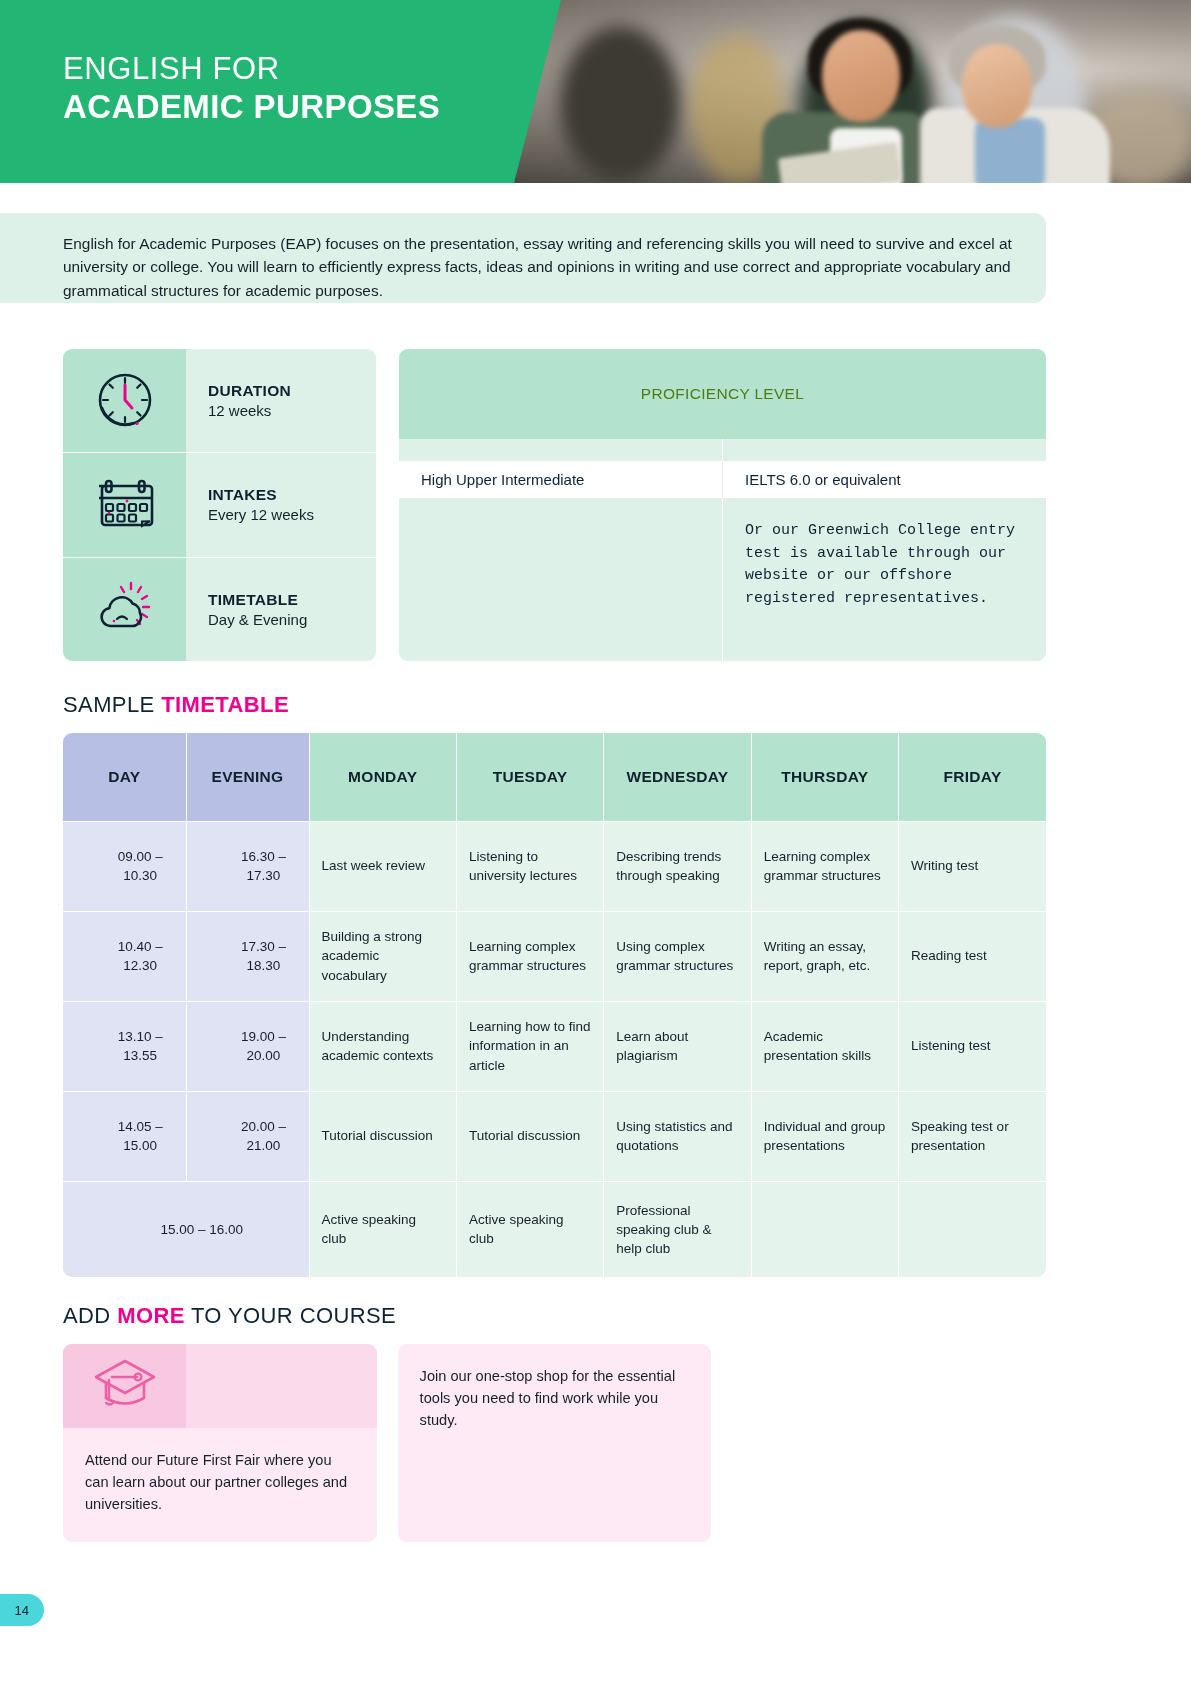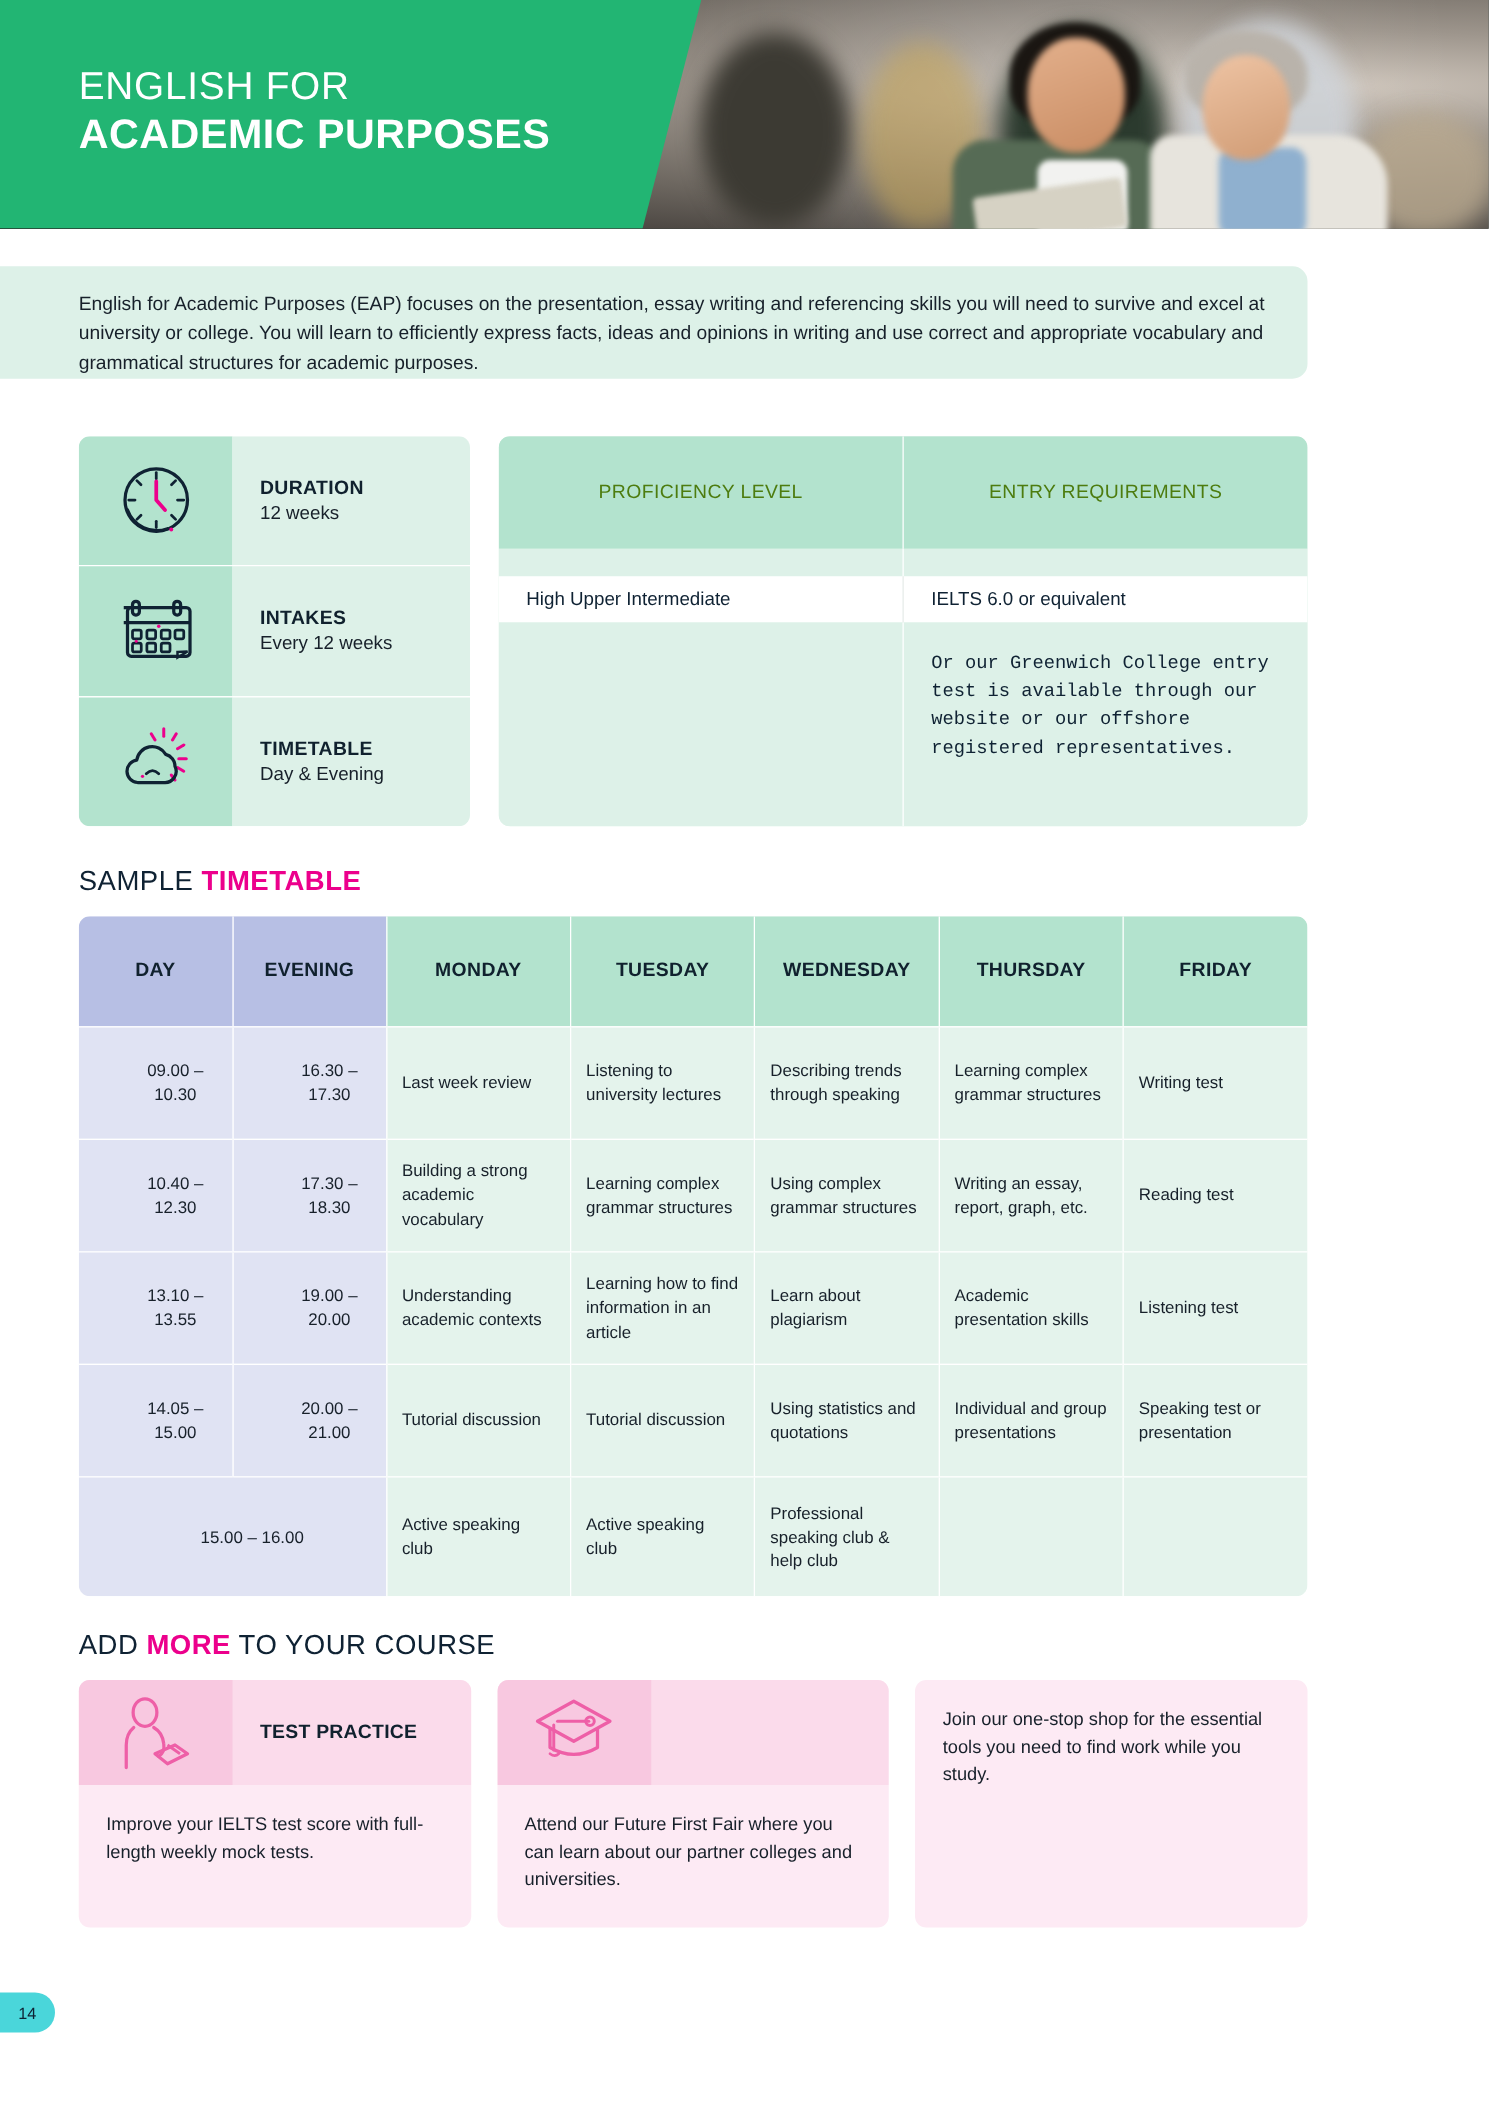--- a/index.html
+++ b/index.html
@@ -254,21 +254,20 @@
       <div class="info-tx">
         <div class="info-title">TIMETABLE</div>
         <div class="info-sub">Day &amp; Evening</div>
       </div>
     </div>
   </div>
 
   <div class="reqtable">
     <div class="req-head">
       <div>PROFICIENCY LEVEL</div>
-      <div>ENTRY REQUIREMENTS</div>
     </div>
     <div class="req-gap">
         <div></div>
         <div></div>
       </div>
     <div class="req-r1">
       <div>High Upper Intermediate</div>
       <div>IELTS 6.0 or equivalent</div>
     </div>
     <div class="req-r2">
@@ -347,35 +346,20 @@
           <td class="t-cell"></td>
         </tr>
       </tbody>
     </table>
   </div>
 
   <div class="sec-h more"><span>ADD </span><b>MORE</b><span> TO YOUR COURSE</span></div>
 
   <div class="more-wrap">
 
-    <div class="more-card">
-      <div class="more-top">
-        <div class="more-ic">
-          <svg width="70" height="70" viewBox="0 0 70 70">
-            <ellipse cx="26" cy="19" rx="9.5" ry="11" fill="none" stroke="#ee5fa7" stroke-width="2.6"></ellipse>
-            <path d="M17 31 q-6 5 -6 14 l0 18" fill="none" stroke="#ee5fa7" stroke-width="2.6" stroke-linecap="round"></path>
-            <path d="M33 31 q7 4 8 13 q1 7 -4 10" fill="none" stroke="#ee5fa7" stroke-width="2.6" stroke-linecap="round"></path>
-            <path d="M34 52 l16 -7 l10 7 l-16 8 z" fill="none" stroke="#ee5fa7" stroke-width="2.6" stroke-linejoin="round"></path>
-            <path d="M44 45 l10 7" fill="none" stroke="#ee5fa7" stroke-width="2.2"></path>
-          </svg>
-        </div>
-        <div class="more-ti">TEST PRACTICE</div>
-      </div>
-      <div class="more-body">Improve your IELTS test score with full-length weekly mock tests.</div>
-    </div>
 
     <div class="more-card">
       <div class="more-top">
         <div class="more-ic">
           <svg width="70" height="70" viewBox="0 0 70 70">
             <path d="M35 10 L64 26 L35 42 L6 26 Z" fill="none" stroke="#ee5fa7" stroke-width="2.6" stroke-linejoin="round"></path>
             <path d="M16 32 l0 15 q19 11 38 0 l0 -15" fill="none" stroke="#ee5fa7" stroke-width="2.6" stroke-linejoin="round"></path>
             <path d="M22 26 L47 26" fill="none" stroke="#ee5fa7" stroke-width="2.4" stroke-linecap="round"></path>
             <circle cx="48" cy="26" r="3.4" fill="none" stroke="#ee5fa7" stroke-width="2.4"></circle>
             <path d="M19 29 l0 20" fill="none" stroke="#ee5fa7" stroke-width="2.4" stroke-linecap="round"></path>

